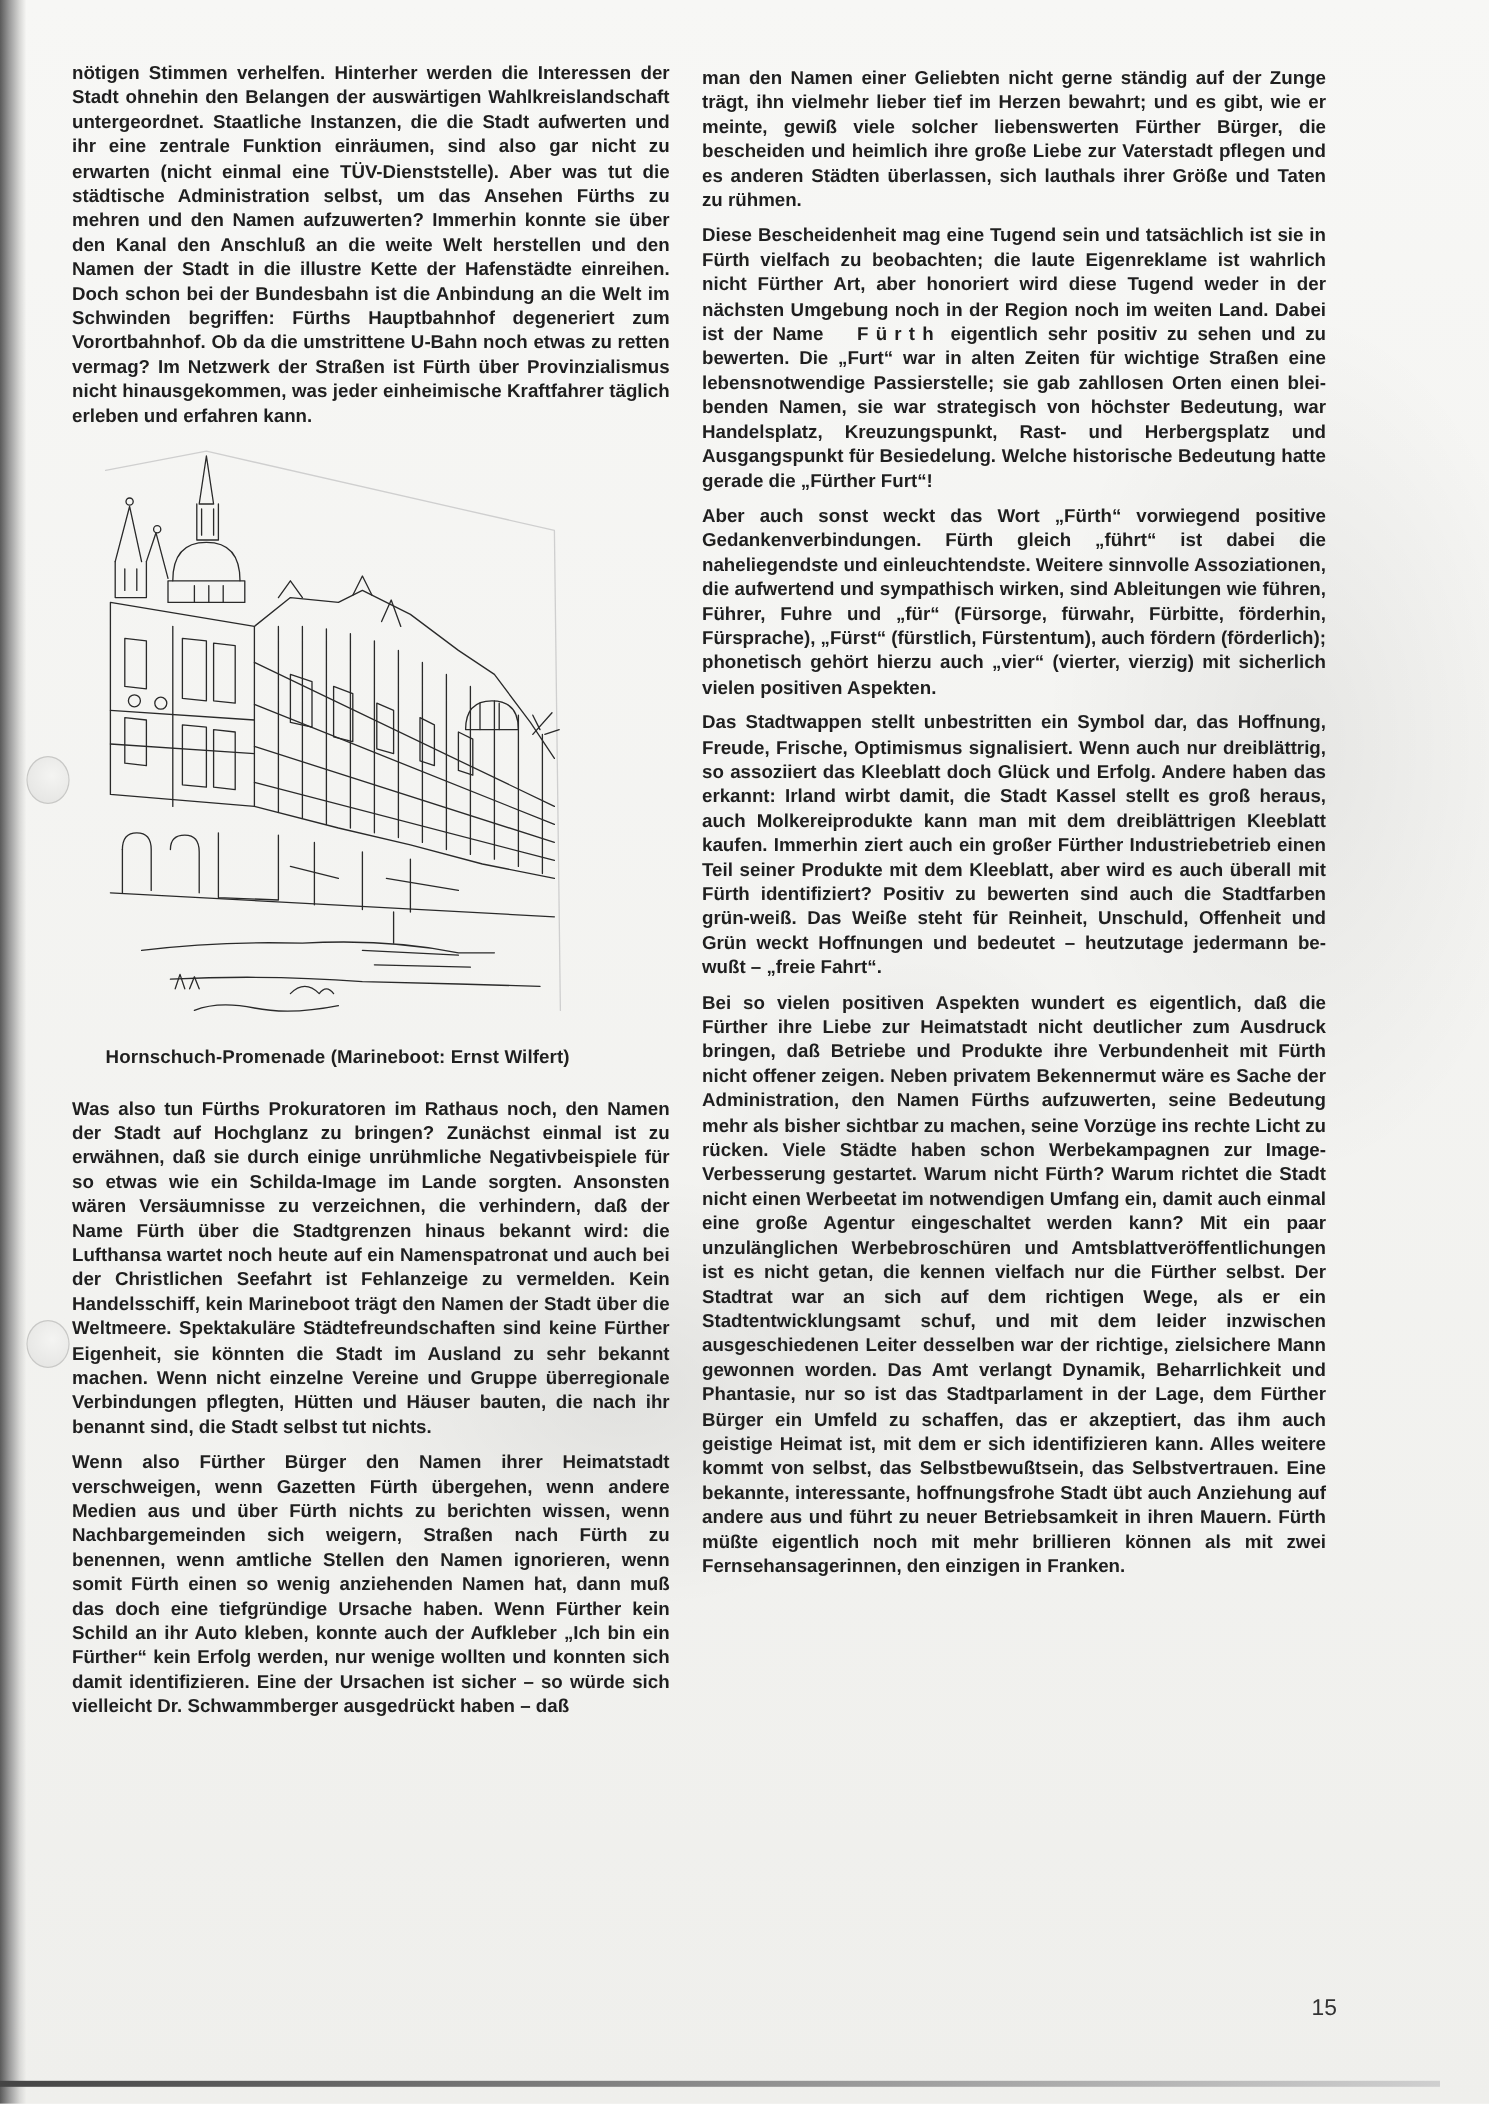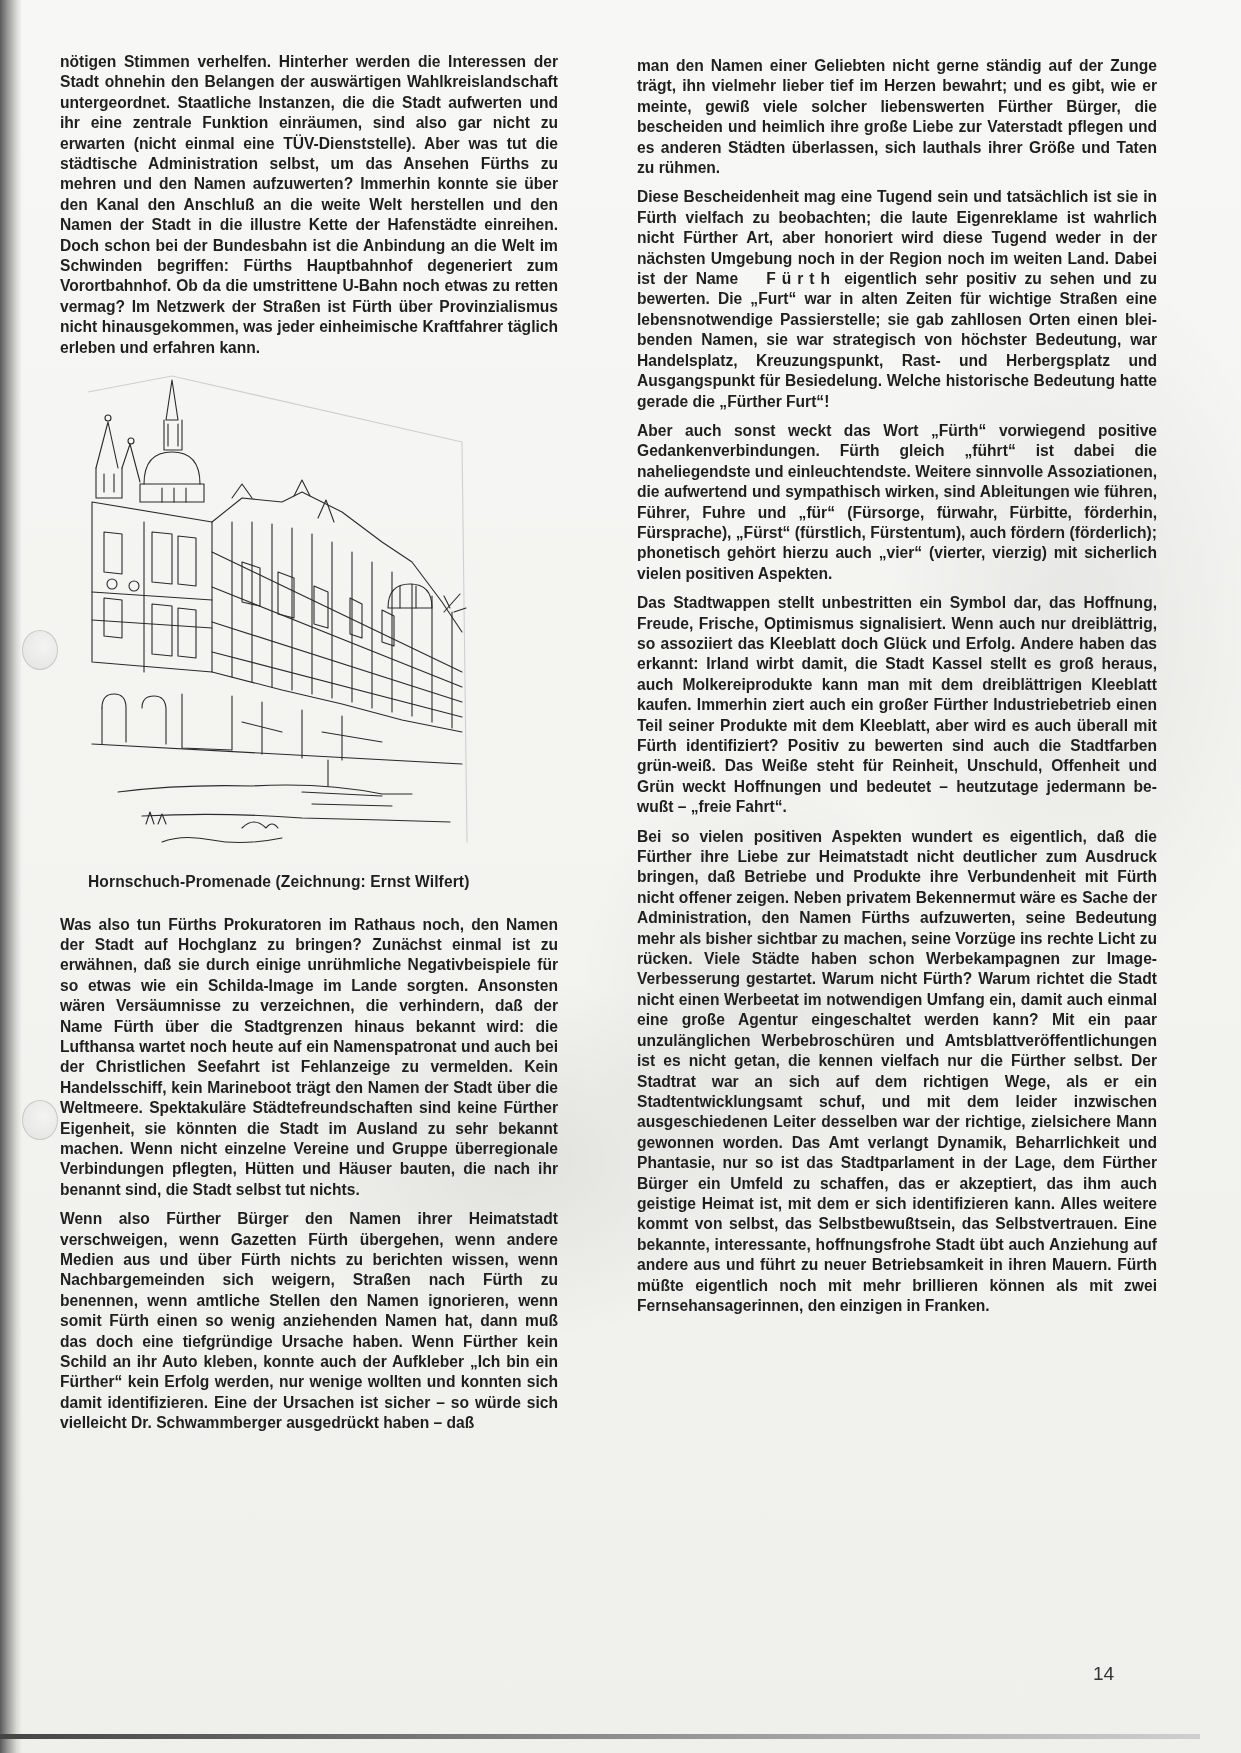--- a/index.html
+++ b/index.html
@@ -28,21 +28,21 @@
   }
   .bottom-rule {
     position: absolute; left: 0; bottom: 14px; width: 1200px; height: 5px;
     background: linear-gradient(90deg, #444, #9a9a9a 60%, #cfcfcf);
   }
   .col {
     position: absolute; font-size: 15.6px; line-height: 20.4px;
     text-align: justify; hyphens: manual; font-weight: bold;
   }
   .col-left { left: 60px; top: 52px; width: 498px; }
-  .col-right { left: 637px; top: 56px; width: 520px; }
+  .col-right { left: 585px; top: 56px; width: 520px; }
   .col p { margin: 0 0 9px 0; }
   .figure {
     position: relative; width: 460px; height: 490px; margin: 14px 0 0 22px;
   }
   .figure svg { width: 100%; height: 100%; display: block; }
   .caption {
     margin: 10px 0 22px 28px; font-size: 15.6px; letter-spacing: 0.1px;
   }
   .spaced { letter-spacing: 6px; margin-left: 20px; }
   .page-number {
@@ -126,29 +126,29 @@
           <path d="M36 420 Q100 412 170 414 Q240 410 300 422 L330 422"></path>
           <path d="M60 444 Q140 440 220 446 L300 448 L368 450"></path>
           <path d="M80 470 Q100 462 130 468 Q160 474 200 466"></path>
           <path d="M220 420 L300 424 M230 432 L310 434"></path>
           <path d="M64 452 L68 440 L72 452 M76 452 L80 442 L84 452"></path>
           <path d="M160 456 Q172 444 184 456 Q190 448 196 456"></path>
           <path d="M246 388 L246 414"></path>
         </g>
       </svg>
     </div>
-    <div class="caption">Hornschuch-Promenade (Zeichnung: Ernst Wilfert)</div>
+    <div class="caption">Hornschuch-Promenade (Marineboot: Ernst Wilfert)</div>
 
     <p>Was also tun Fürths Prokuratoren im Rathaus noch, den Namen der Stadt auf Hochglanz zu bringen? Zunächst einmal ist zu erwähnen, daß sie durch einige unrühmli­che Negativbeispiele für so etwas wie ein Schilda-Image im Lande sorgten. Ansonsten wären Versäumnisse zu ver­zeichnen, die verhindern, daß der Name Fürth über die Stadtgrenzen hinaus bekannt wird: die Lufthansa wartet noch heute auf ein Namenspatronat und auch bei der Christlichen Seefahrt ist Fehlanzeige zu vermelden. Kein Handelsschiff, kein Marineboot trägt den Namen der Stadt über die Weltmeere. Spektakuläre Städtefreund­schaften sind keine Fürther Eigenheit, sie könnten die Stadt im Ausland zu sehr bekannt machen. Wenn nicht einzelne Vereine und Gruppe überregionale Verbindungen pflegten, Hütten und Häuser bauten, die nach ihr benannt sind, die Stadt selbst tut nichts.</p>
     <p>Wenn also Fürther Bürger den Namen ihrer Heimatstadt verschweigen, wenn Gazetten Fürth übergehen, wenn an­dere Medien aus und über Fürth nichts zu berichten wis­sen, wenn Nachbargemeinden sich weigern, Straßen nach Fürth zu benennen, wenn amtliche Stellen den Namen ignorieren, wenn somit Fürth einen so wenig anziehenden Namen hat, dann muß das doch eine tiefgründige Ursache haben. Wenn Fürther kein Schild an ihr Auto kleben, konnte auch der Aufkleber „Ich bin ein Fürther“ kein Erfolg werden, nur wenige wollten und konnten sich da­mit identifizieren. Eine der Ursachen ist sicher – so würde sich vielleicht Dr. Schwammberger ausgedrückt haben – daß</p>
   </div>
 
   <div class="col col-right">
     <p>man den Namen einer Geliebten nicht gerne ständig auf der Zunge trägt, ihn vielmehr lieber tief im Herzen bewahrt; und es gibt, wie er meinte, gewiß viele solcher liebenswer­ten Fürther Bürger, die bescheiden und heimlich ihre große Liebe zur Vaterstadt pflegen und es anderen Städten über­lassen, sich lauthals ihrer Größe und Taten zu rühmen.</p>
     <p><span>Diese Bescheidenheit mag eine Tugend sein und tatsächlich ist sie in Fürth vielfach zu beobachten; die laute Eigen­reklame ist wahrlich nicht Fürther Art, aber honoriert wird diese Tugend weder in der nächsten Umgebung noch in der Region noch im weiten Land. Dabei ist der Name</span> <span class="spaced">Fürth</span> <span>eigentlich sehr positiv zu sehen und zu bewerten. Die „Furt“ war in alten Zeiten für wichtige Straßen eine lebens­notwendige Passierstelle; sie gab zahllosen Orten einen blei­benden Namen, sie war strategisch von höchster Bedeutung, war Handelsplatz, Kreuzungspunkt, Rast- und Herbergs­platz und Ausgangspunkt für Besiedelung. Welche histori­sche Bedeutung hatte gerade die „Fürther Furt“!</span></p>
     <p>Aber auch sonst weckt das Wort „Fürth“ vorwiegend posi­tive Gedankenverbindungen. Fürth gleich „führt“ ist dabei die naheliegendste und einleuchtendste. Weitere sinnvolle Assoziationen, die aufwertend und sympathisch wirken, sind Ableitungen wie führen, Führer, Fuhre und „für“ (Fürsorge, fürwahr, Fürbitte, förderhin, Fürsprache), „Fürst“ (fürstlich, Fürstentum), auch fördern (förderlich); phone­tisch gehört hierzu auch „vier“ (vierter, vierzig) mit sicher­lich vielen positiven Aspekten.</p>
     <p>Das Stadtwappen stellt unbestritten ein Symbol dar, das Hoffnung, Freude, Frische, Optimismus signalisiert. Wenn auch nur dreiblättrig, so assoziiert das Kleeblatt doch Glück und Erfolg.  Andere haben das erkannt: Irland wirbt da­mit, die Stadt Kassel stellt es groß heraus, auch Molkerei­produkte kann man mit dem dreiblättrigen Kleeblatt kau­fen. Immerhin ziert auch ein großer Fürther Industriebe­trieb einen Teil seiner Produkte mit dem Kleeblatt, aber wird es auch überall mit Fürth identifiziert? Positiv zu be­werten sind auch die Stadtfarben grün-weiß. Das Weiße steht für Reinheit, Unschuld, Offenheit und Grün weckt Hoffnungen und bedeutet – heutzutage jedermann be­wußt – „freie Fahrt“.</p>
     <p>Bei so vielen positiven Aspekten wundert es eigentlich, daß die Fürther ihre Liebe zur Heimatstadt nicht deutlicher zum Ausdruck bringen, daß Betriebe und Produkte ihre Ver­bundenheit mit Fürth nicht offener zeigen. Neben privatem Bekennermut wäre es Sache der Administration, den Na­men Fürths aufzuwerten, seine Bedeutung mehr als bisher sichtbar zu machen, seine Vorzüge ins rechte Licht zu rücken. Viele Städte haben schon Werbekampagnen zur Image-Verbesserung gestartet. Warum nicht Fürth? Wa­rum richtet die Stadt nicht einen Werbeetat im notwendi­gen Umfang ein, damit auch einmal eine große Agentur eingeschaltet werden kann? Mit ein paar unzulänglichen Werbebroschüren und Amtsblattveröffentlichungen ist es nicht getan, die kennen vielfach nur die Fürther selbst. Der Stadtrat war an sich auf dem richtigen Wege, als er ein Stadtentwicklungsamt schuf, und mit dem leider inzwi­schen ausgeschiedenen Leiter desselben war der richtige, zielsichere Mann gewonnen worden. Das Amt verlangt Dynamik, Beharrlichkeit und Phantasie, nur so ist das Stadtparlament in der Lage, dem Fürther Bürger ein Um­feld zu schaffen, das er akzeptiert, das ihm auch geistige Heimat ist, mit dem er sich identifizieren kann. Alles wei­tere kommt von selbst, das Selbstbewußtsein, das Selbst­vertrauen. Eine bekannte, interessante, hoffnungsfrohe Stadt übt auch Anziehung auf andere aus und führt zu neuer Betriebsamkeit in ihren Mauern. Fürth müßte eigent­lich noch mit mehr brillieren können als mit zwei Fernseh­ansagerinnen, den einzigen in Franken.</p>
   </div>
 
-  <div class="page-number">14</div>
+  <div class="page-number">15</div>
   <div class="bottom-rule"></div>
 </div>
 
 </body></html>

